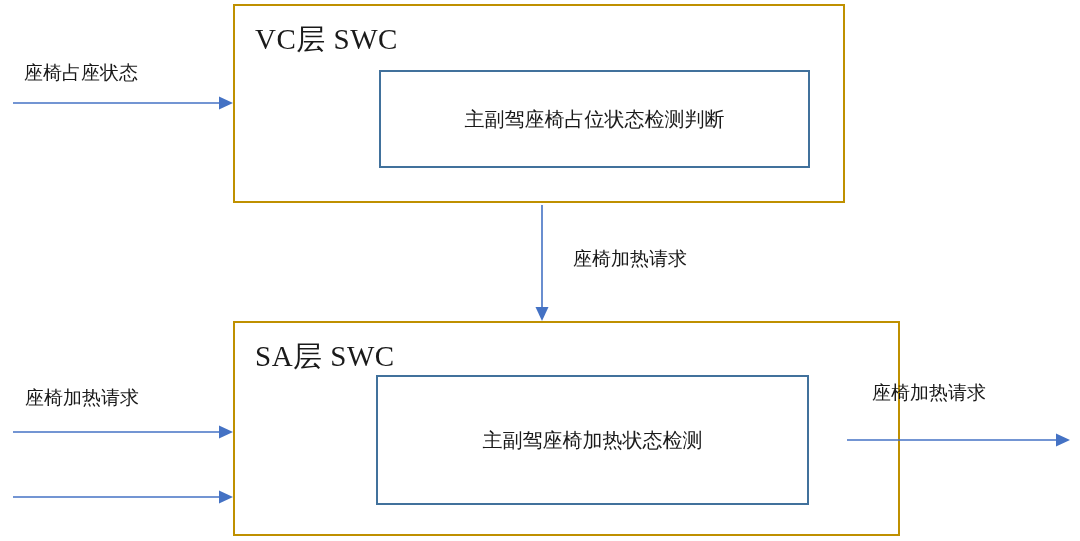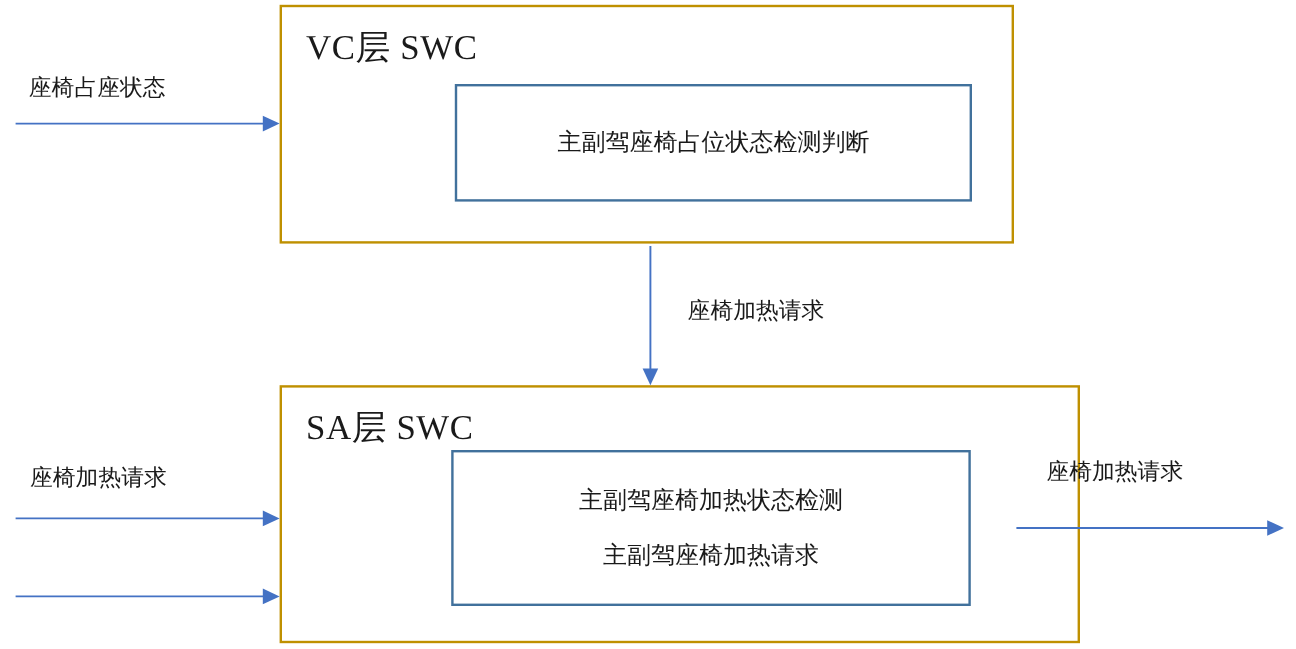--- a/index.html
+++ b/index.html
@@ -80,21 +80,20 @@
     <div class="block-title">VC层 SWC</div>
     <div class="inner-box inner-box-vc">
       <span>主副驾座椅占位状态检测判断</span>
     </div>
   </div>
 
   <div class="block block-sa">
     <div class="block-title">SA层 SWC</div>
     <div class="inner-box inner-box-sa">
       <span>主副驾座椅加热状态检测</span>
-      <span>主副驾座椅加热请求</span>
     </div>
   </div>
 
   <div class="signal-label lbl-seat-occupancy">座椅占座状态</div>
   <div class="signal-label lbl-heat-req-mid">座椅加热请求</div>
   <div class="signal-label lbl-seat-heat-status">座椅加热请求</div>
   <div class="signal-label lbl-heat-req-out">座椅加热请求</div>
 
   <svg class="arrow-layer" viewBox="0 0 1080 541" xmlns="http://www.w3.org/2000/svg">
 

